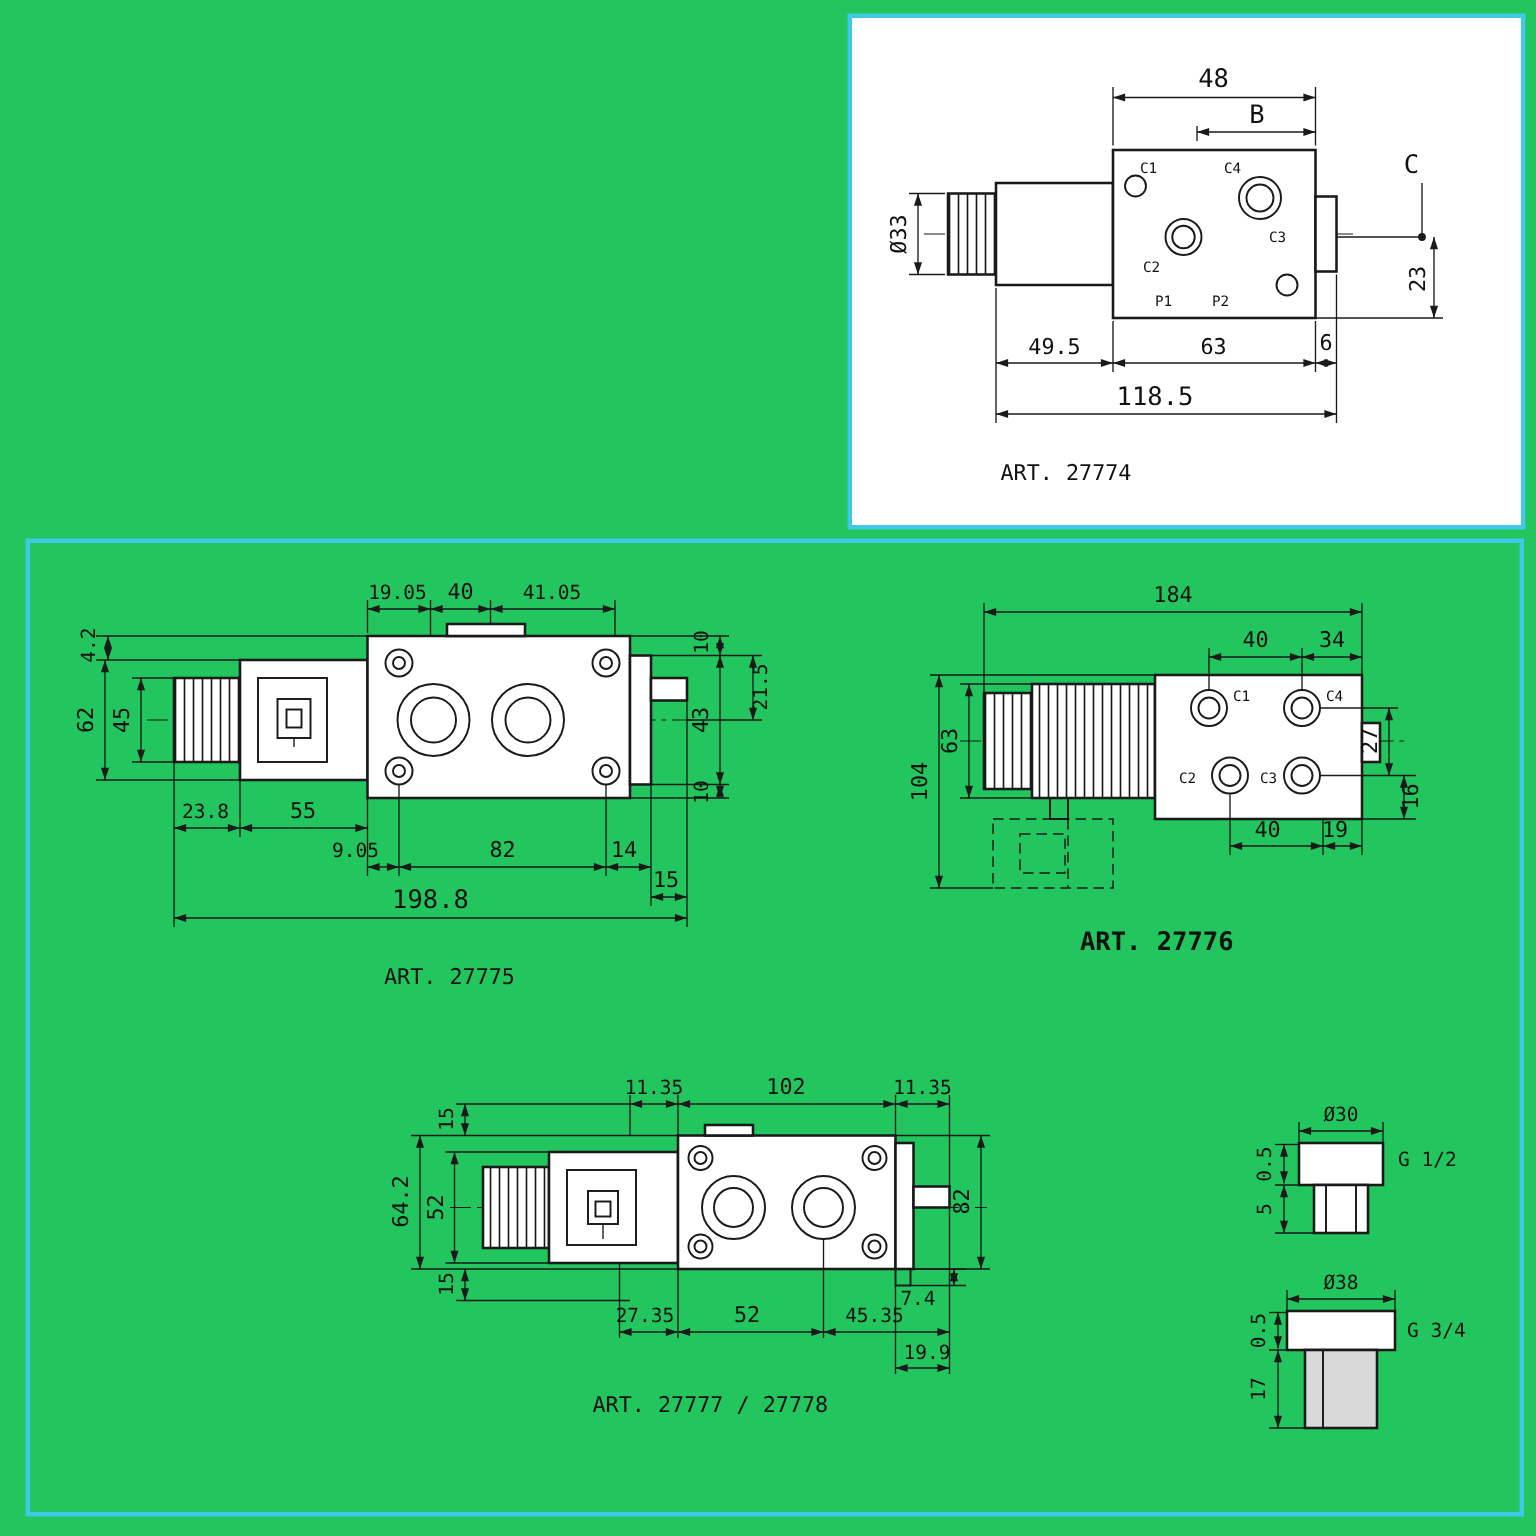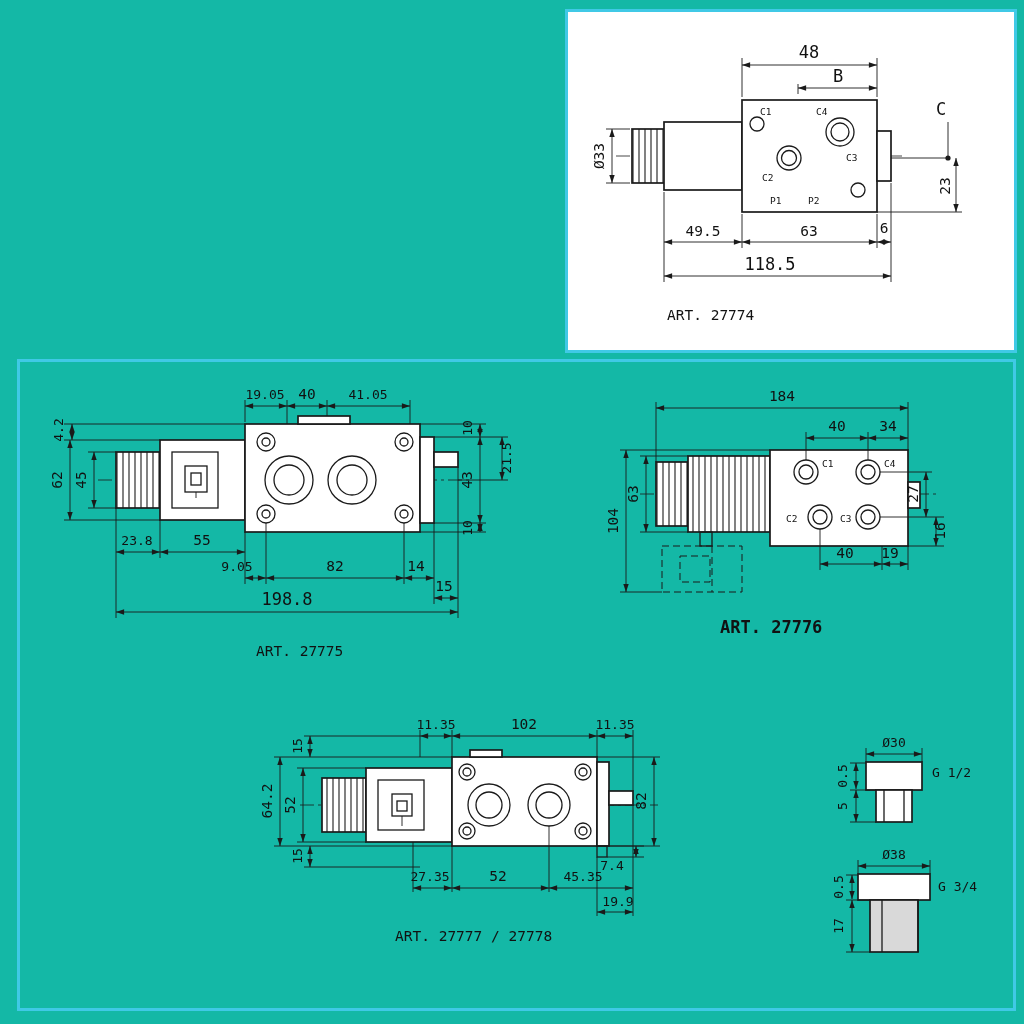--- a/index.html
+++ b/index.html
@@ -1,16 +1,16 @@
 <!DOCTYPE html>
 <html><head>
 <meta charset="utf-8">
 <style>
   html,body{margin:0;padding:0;background:#fff;}
-  .canvas{position:relative;width:1024px;height:1024px;background:#14b8a6;overflow:hidden;}
+  .canvas{position:relative;width:1024px;height:1024px;background:#22c55e;overflow:hidden;}
   svg{position:absolute;left:0;top:0;}
   .o  {stroke:#1a1a1a;stroke-width:1.7;fill:#fff;}
   .o2 {stroke:#1a1a1a;stroke-width:1.3;fill:none;}
   .rib{stroke:#1a1a1a;stroke-width:1.7;fill:url(#ribs);}
   .shade{stroke:#1a1a1a;stroke-width:1.7;fill:#d9d9d9;}
   .d  {stroke:#1a1a1a;stroke-width:0.9;fill:none;}
   .dim{stroke:#1a1a1a;stroke-width:0.9;fill:none;marker-start:url(#ar);marker-end:url(#ar);}
   .cl {stroke:#1a1a1a;stroke-width:0.8;fill:none;stroke-dasharray:14 4 3 4;}
   .hid{stroke:#1a1a1a;stroke-width:1;fill:none;stroke-dasharray:7 4;}
   text{fill:#111;user-select:none;}

